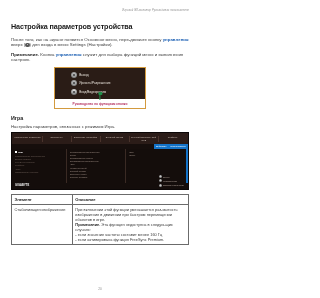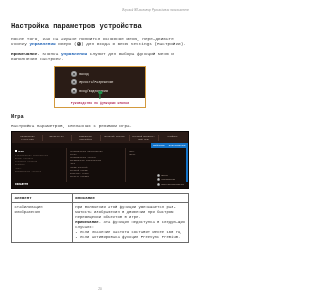--- a/index.html
+++ b/index.html
@@ -26,21 +26,20 @@
     color:#8d8d8d;
     font-style:italic;
     white-space:nowrap;
   }
 
   
   .col{
     position:absolute;
     left:11px; right:11px;
     top:22px;
-    font-family:Liberation Mono, monospace;
   }
 
   h1.title{
     font-size:7.2px;
     font-weight:bold;
     letter-spacing:-.1px;
     margin:0 0 5.5px 0;
     color:#1a1a1a;
   }
 

